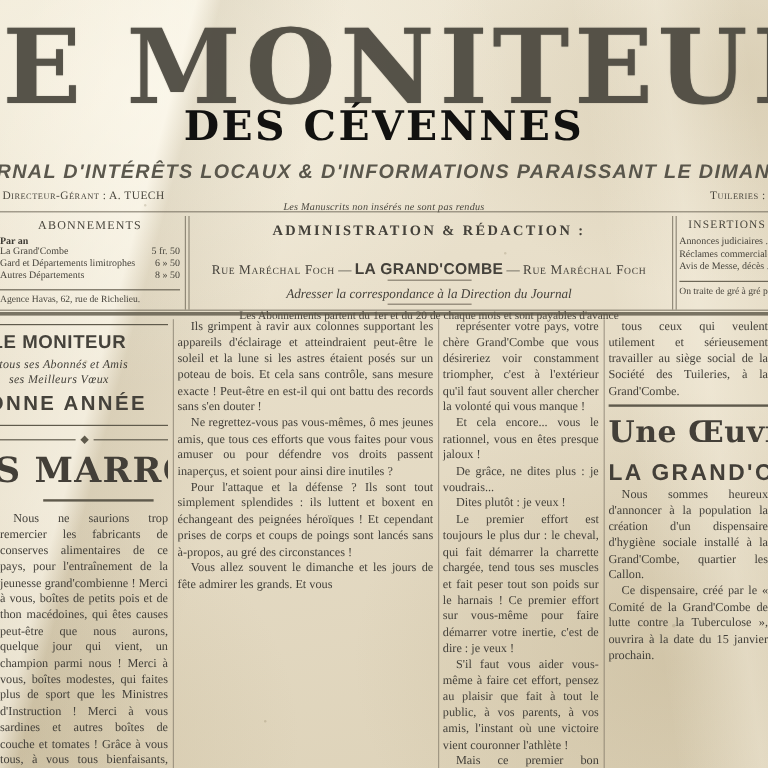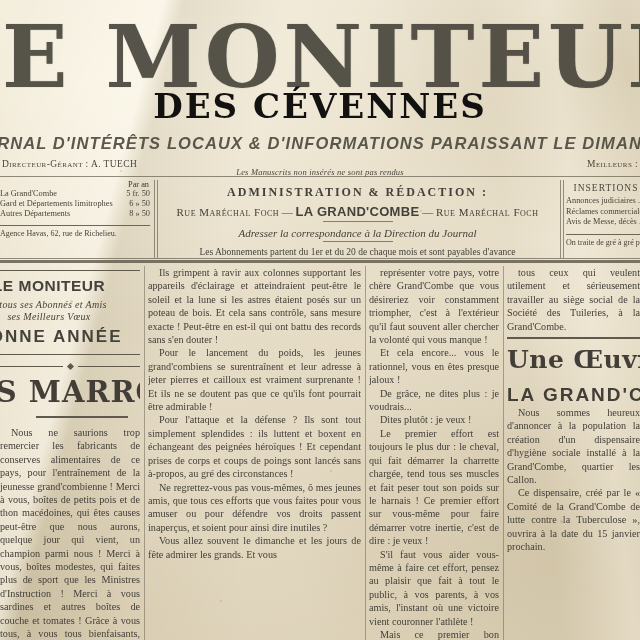--- a/index.html
+++ b/index.html
@@ -93,26 +93,26 @@
   .headbox{position:absolute;top:180px;height:78px;}
   .vdiv{position:absolute;top:180px;width:1px;height:78px;background:#6d6757;opacity:.7;}
   .vdiv2{position:absolute;top:180px;width:1px;height:78px;background:#6d6757;opacity:.7;}
 
   .abo{left:0;width:150px;}
   .abo .h{font-variant:small-caps;font-size:10px;letter-spacing:1px;text-align:center;margin:3px 0 2px 0;color:#4a473e;}
   .abo table{width:100%;border-collapse:collapse;font-size:8.3px;color:#47443c;}
   .abo td{padding:0;line-height:10px;white-space:nowrap;}
   .abo td.dots{overflow:hidden;}
   .abo td.num{text-align:right;padding-left:3px;white-space:nowrap;margin-left:31px;}
-  .abo .parana{text-align:right;font-size:8.3px;padding-right:1px;}
+  .abo .parana{font-size:8.3px;padding-right:1px;font-weight:bold;}
   .abo .note{font-size:8px;line-height:9.5px;margin-top:6px;border-top:1px solid #6d6757;padding-top:3px;color:#47443c;}
 
   .admin{left:160px;width:395px;text-align:center;}
   .admin .a1{font-size:12px;letter-spacing:2px;font-weight:700;margin-top:5px;color:#44413a;white-space:nowrap;}
-  .admin .a2{font-size:11px;margin-top:4px;color:#44413a;white-space:nowrap;}
+  .admin .a2{font-size:11px;margin-top:16px;color:#44413a;white-space:nowrap;}
   .admin .a2 b{font-family:"Liberation Sans",sans-serif;font-size:13px;letter-spacing:.3px;}
   .admin .sc{font-variant:small-caps;letter-spacing:.5px;}
   .admin .gard{font-size:7px;letter-spacing:1px;color:#55514a;}
   .admin .a3{font-size:11px;font-style:italic;margin-top:5px;color:#44413a;white-space:nowrap;}
   .admin .a4{font-size:9.5px;margin-top:5px;color:#44413a;white-space:nowrap;}
   .admin .minirule{width:70px;height:1px;background:#6d6757;margin:2px auto;opacity:.8;}
 
   .ins{left:566px;width:80px;text-align:center;overflow:hidden;}
   .ins .h{font-variant:small-caps;font-size:9.5px;letter-spacing:1px;margin:3px 0 3px 0;color:#4a473e;}
   .ins .row{font-size:8.3px;line-height:10.5px;text-align:left;white-space:nowrap;color:#47443c;}
@@ -193,26 +193,27 @@
 </div>
 
 <div id="sheet">
 
   <div class="masthead">
     <div class="title ink">LE MONITEUR</div>
     <div class="subtitle ink">DES CÉVENNES</div>
     <div class="tagline ink">JOURNAL D'INTÉRÊTS LOCAUX &amp; D'INFORMATIONS PARAISSANT LE DIMANCHE</div>
 
     <div class="gerant">Directeur-Gérant : A. TUECH</div>
-    <div class="fondateur">Meilleurs :</div>
+    <div class="fondateur">Tuileries :</div>
     <div class="manuscrits">Les Manuscrits non insérés ne sont pas rendus</div>
 
     <div class="rule-thin" style="top:176px;"></div>
 
     <div class="headbox abo">
+      <div class="h">ABONNEMENTS</div>
       <div class="parana">Par an</div>
       <table>
         <tbody>
             <tr>
           <td class="dots">La Grand'Combe</td>
           <td class="num">5 fr. 50</td>
         </tr>
         <tr>
           <td class="dots">Gard et Départements limitrophes</td>
           <td class="num">6  »  50</td>
@@ -282,23 +283,22 @@
       </div>
 
       <div class="headline-l">NOS MARRONS !</div>
       <div class="subrule"></div>
 
       <p class="clipL">Nous ne saurions trop remercier les fabricants de conserves alimentaires de ce pays, pour l'entraînement de la jeunesse grand'combienne ! Merci à vous, boîtes de petits pois et de thon macédoines, qui êtes causes peut-être que nous aurons, quelque jour qui vient, un champion parmi nous ! Merci à vous, boîtes modestes, qui faites plus de sport que les Ministres d'Instruction ! Merci à vous sardines et autres boîtes de couche et tomates ! Grâce à vous tous, à vous tous bienfaisants, grâce à vous, nos jeunes</p>
     </div>
 
     <div class="col c2">
       <p>Ils grimpent à ravir aux colonnes supportant les appareils d'éclairage et atteindraient peut-être le soleil et la lune si les astres étaient posés sur un poteau de bois. Et cela sans contrôle, sans mesure exacte ! Peut-être en est-il qui ont battu des records sans s'en douter !</p>
-      <p>Pour le lancement du poids, les jeunes grand'combiens se surentraînent et leur adresse à jeter pierres et cailloux est vraiment surprenante ! Et ils ne se doutent pas que ce qu'ils font pourrait être admirable !</p>
+      <p>Ne regrettez-vous pas vous-mêmes, ô mes jeunes amis, que tous ces efforts que vous faites pour vous amuser ou pour défendre vos droits passent inaperçus, et soient pour ainsi dire inutiles ?</p>
       <p>Pour l'attaque et la défense ? Ils sont tout simplement splendides : ils luttent et boxent en échangeant des peignées héroïques ! Et cependant prises de corps et coups de poings sont lancés sans à-propos, au gré des circonstances !</p>
-      <p>Ne regrettez-vous pas vous-mêmes, ô mes jeunes amis, que tous ces efforts que vous faites pour vous amuser ou pour défendre vos droits passent inaperçus, et soient pour ainsi dire inutiles ?</p>
       <p>Vous allez souvent le dimanche et les jours de fête admirer les grands. Et vous</p>
     </div>
 
     <div class="col c3">
       <p>représenter votre pays, votre chère Grand'Combe que vous désireriez voir constamment triompher, c'est à l'extérieur qu'il faut souvent aller chercher la volonté qui vous manque !</p>
       <p>Et cela encore... vous le rationnel, vous en êtes presque jaloux !</p>
       <p>De grâce, ne dites plus : je voudrais...</p>
       <p>Dites plutôt : je veux !</p>
       <p>Le premier effort est toujours le plus dur : le cheval, qui fait démarrer la charrette chargée, tend tous ses muscles et fait peser tout son poids sur le harnais ! Ce premier effort sur vous-même pour faire démarrer votre inertie, c'est de dire : je veux !</p>
       <p>S'il faut vous aider vous-même à faire cet effort, pensez au plaisir que fait à tout le public, à vos parents, à vos amis, l'instant où une victoire vient couronner l'athlète !</p>

